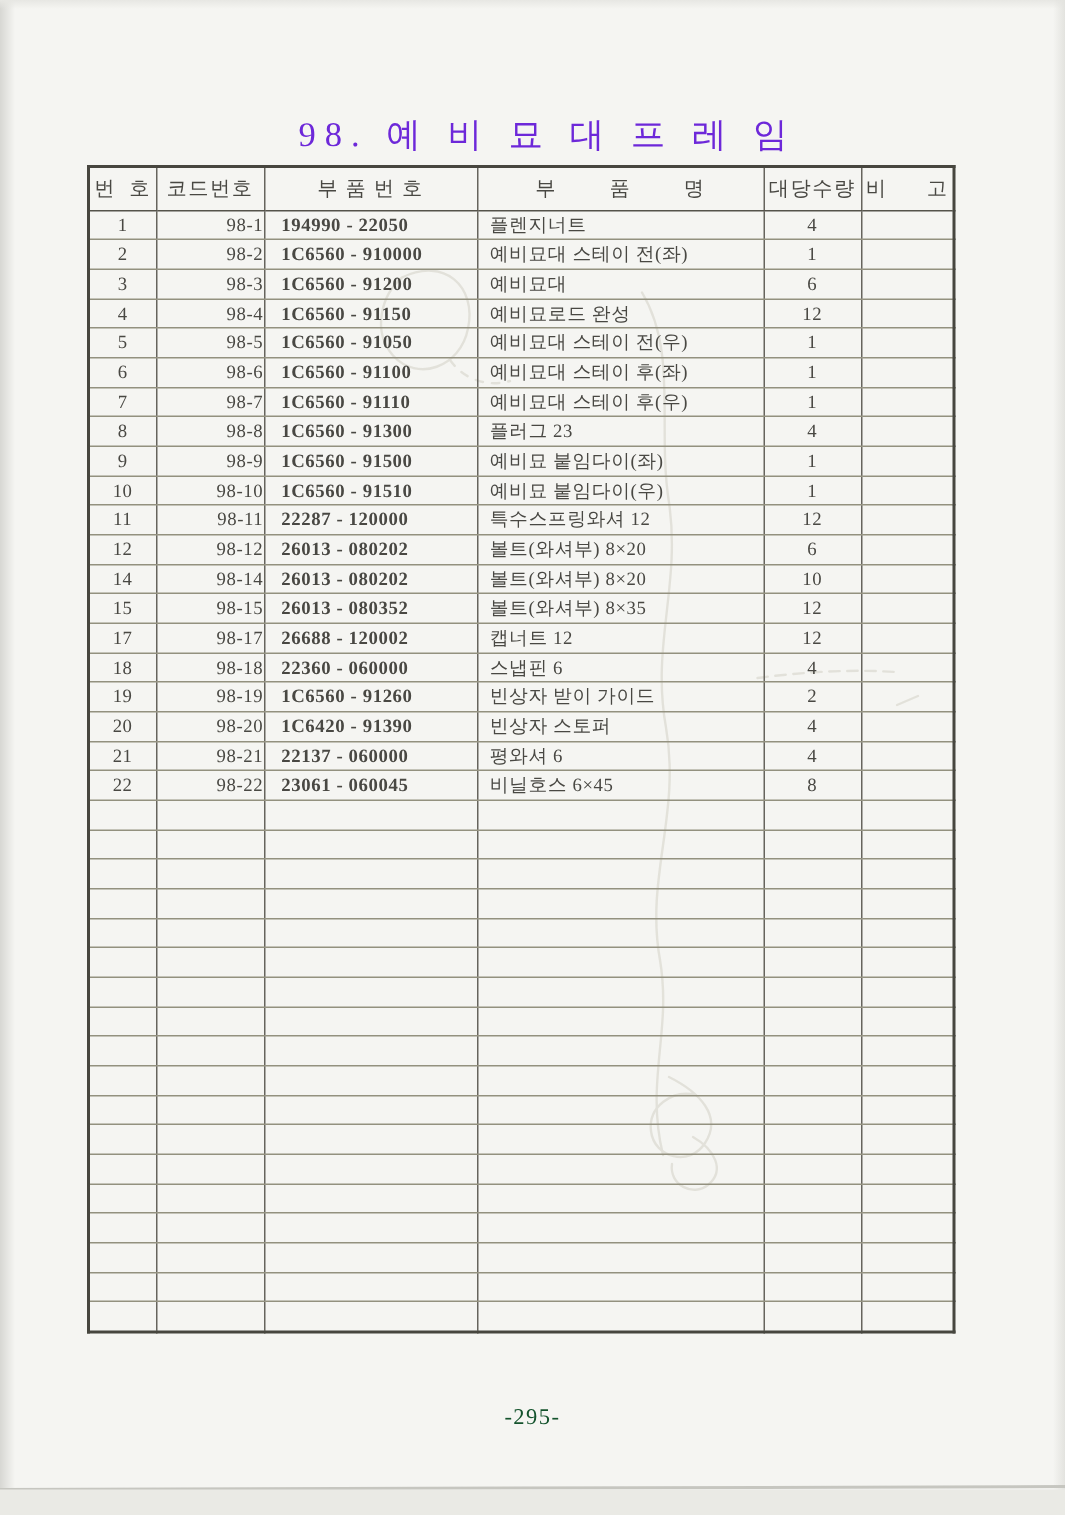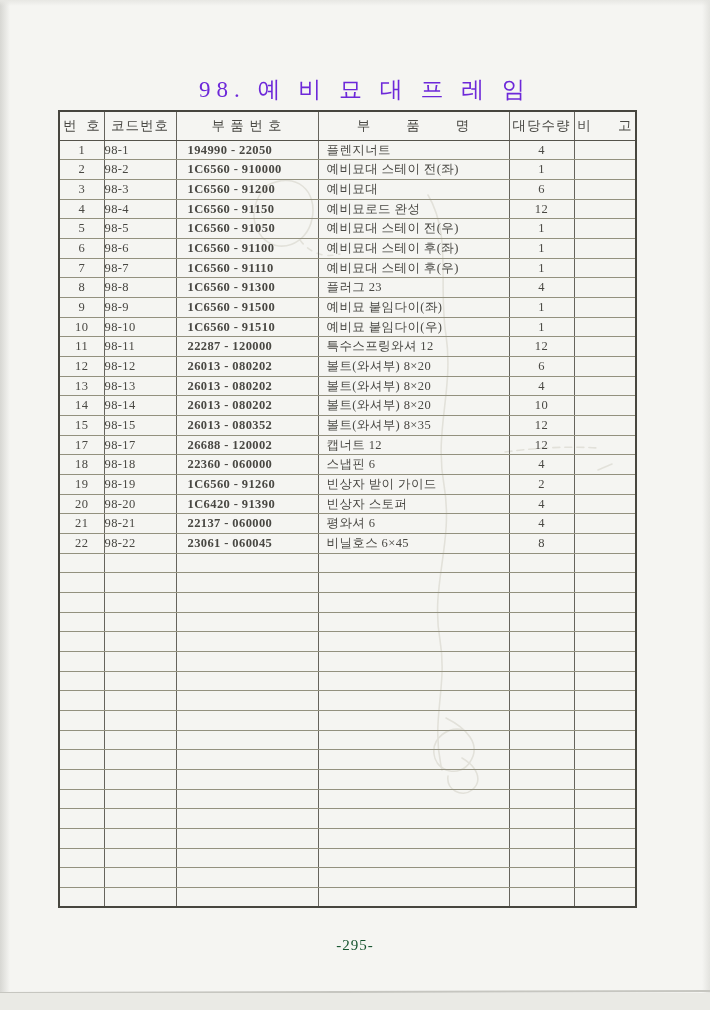--- a/index.html
+++ b/index.html
@@ -68,21 +68,21 @@
     text-align: center;
     letter-spacing: 1px;
   }
   .parts-table tbody tr { height: 19.68px; }
   .parts-table tbody td {
     font-size: 12.5px;
     line-height: 1;
     letter-spacing: 0.4px;
   }
   td.c-no   { text-align: center; }
-  td.c-code { text-align: left; }
+  td.c-code { text-align: right; }
   td.c-pno  { text-align: left; padding-left: 11px; font-weight: bold; }
   td.c-name { text-align: left; padding-left: 8px; margin-left: 27px;  }
   td.c-qty  { text-align: center; }
   td.c-rem  { text-align: center; }
   .page-footer {
     position: absolute; left: 0; top: 937px; width: 710px;
     text-align: center;
     font-size: 15px; color: #14532d; letter-spacing: 1px;
     white-space: pre;
   }
@@ -216,28 +216,20 @@
     </tr>
         <tr>
       <td class="c-no">12</td>
       <td class="c-code">98-12</td>
       <td class="c-pno">26013 - 080202</td>
       <td class="c-name">볼트(와셔부) 8×20</td>
       <td class="c-qty">6</td>
       <td class="c-rem"></td>
     </tr>
         <tr>
-      <td class="c-no">13</td>
-      <td class="c-code">98-13</td>
-      <td class="c-pno">26013 - 080202</td>
-      <td class="c-name">볼트(와셔부) 8×20</td>
-      <td class="c-qty">4</td>
-      <td class="c-rem"></td>
-    </tr>
-        <tr>
       <td class="c-no">14</td>
       <td class="c-code">98-14</td>
       <td class="c-pno">26013 - 080202</td>
       <td class="c-name">볼트(와셔부) 8×20</td>
       <td class="c-qty">10</td>
       <td class="c-rem"></td>
     </tr>
         <tr>
       <td class="c-no">15</td>
       <td class="c-code">98-15</td>

